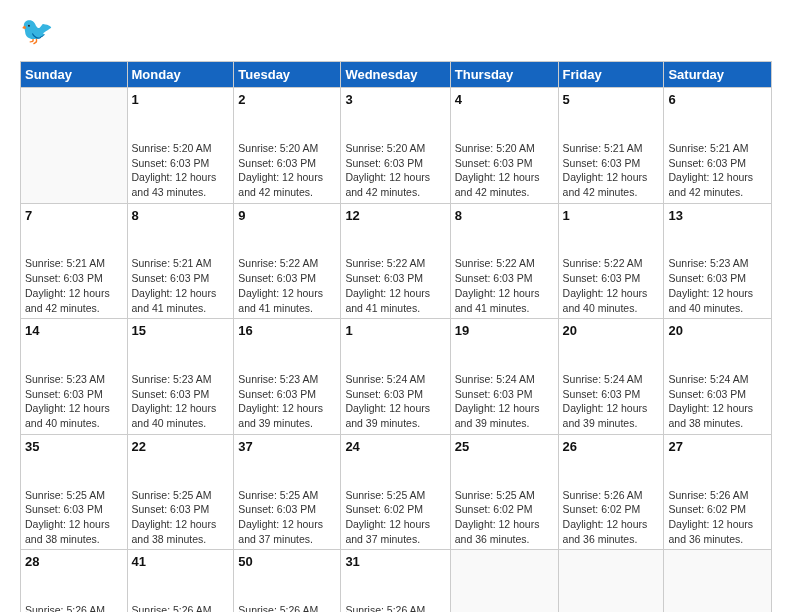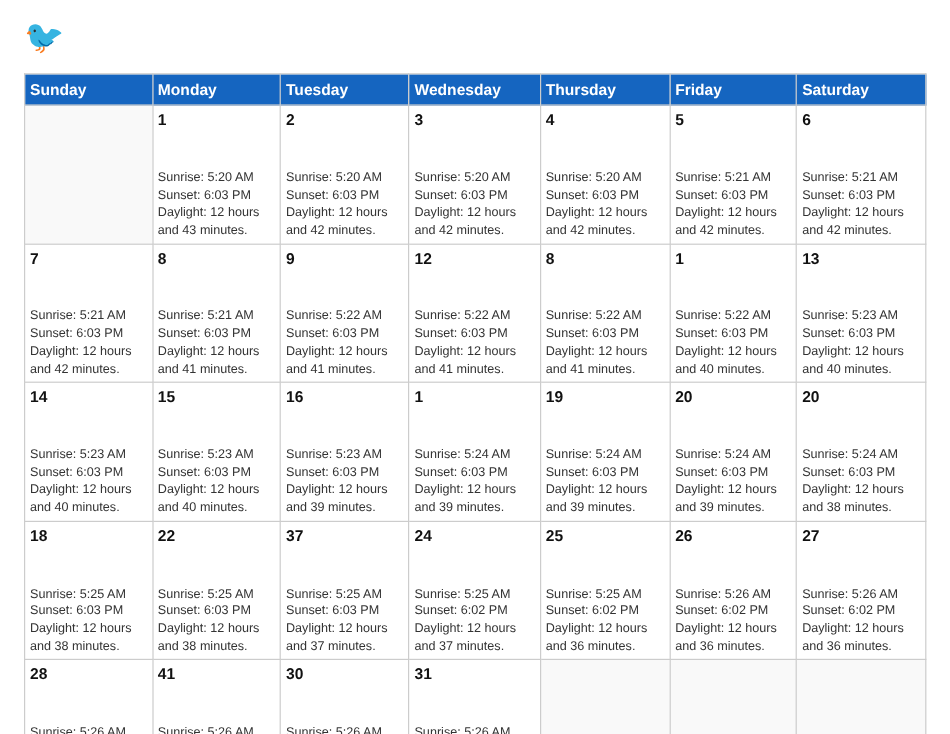--- a/index.html
+++ b/index.html
@@ -213,21 +213,21 @@
             <span class="day-num">20</span>
             <div class="day-info">Sunrise: 5:24 AM<br>Sunset: 6:03 PM<br>Daylight: 12 hours<br>and 39 minutes.</div>
           </td>
           <td>
             <span class="day-num">20</span>
             <div class="day-info">Sunrise: 5:24 AM<br>Sunset: 6:03 PM<br>Daylight: 12 hours<br>and 38 minutes.</div>
           </td>
         </tr>
         <tr>
           <td>
-            <span class="day-num">18</span>
+            <span class="day-num">35</span>
             <div class="day-info">Sunrise: 5:25 AM<br>Sunset: 6:03 PM<br>Daylight: 12 hours<br>and 38 minutes.</div>
           </td>
           <td>
             <span class="day-num">22</span>
             <div class="day-info">Sunrise: 5:25 AM<br>Sunset: 6:03 PM<br>Daylight: 12 hours<br>and 38 minutes.</div>
           </td>
           <td>
             <span class="day-num">37</span>
             <div class="day-info">Sunrise: 5:25 AM<br>Sunset: 6:03 PM<br>Daylight: 12 hours<br>and 37 minutes.</div>
           </td>
@@ -251,21 +251,21 @@
         <tr>
           <td>
             <span class="day-num">28</span>
             <div class="day-info">Sunrise: 5:26 AM<br>Sunset: 6:02 PM<br>Daylight: 12 hours<br>and 35 minutes.</div>
           </td>
           <td>
             <span class="day-num">41</span>
             <div class="day-info">Sunrise: 5:26 AM<br>Sunset: 6:01 PM<br>Daylight: 12 hours<br>and 35 minutes.</div>
           </td>
           <td>
-            <span class="day-num">30</span>
+            <span class="day-num">50</span>
             <div class="day-info">Sunrise: 5:26 AM<br>Sunset: 6:01 PM<br>Daylight: 12 hours<br>and 35 minutes.</div>
           </td>
           <td>
             <span class="day-num">31</span>
             <div class="day-info">Sunrise: 5:26 AM<br>Sunset: 6:01 PM<br>Daylight: 12 hours<br>and 34 minutes.</div>
           </td>
           <td class="empty-cell"></td>
           <td class="empty-cell"></td>
           <td class="empty-cell"></td>
         </tr>

